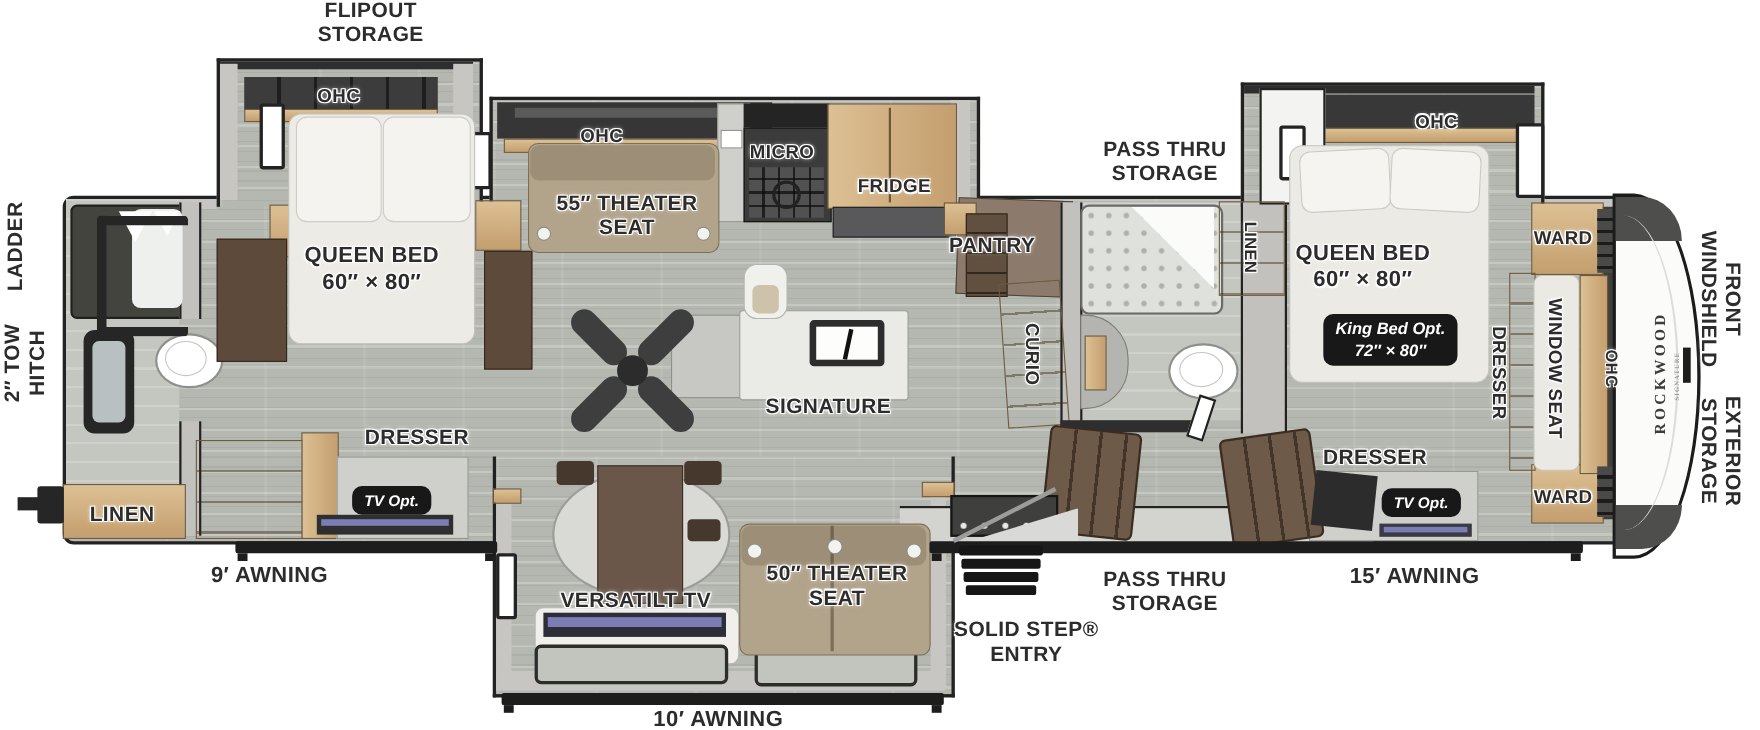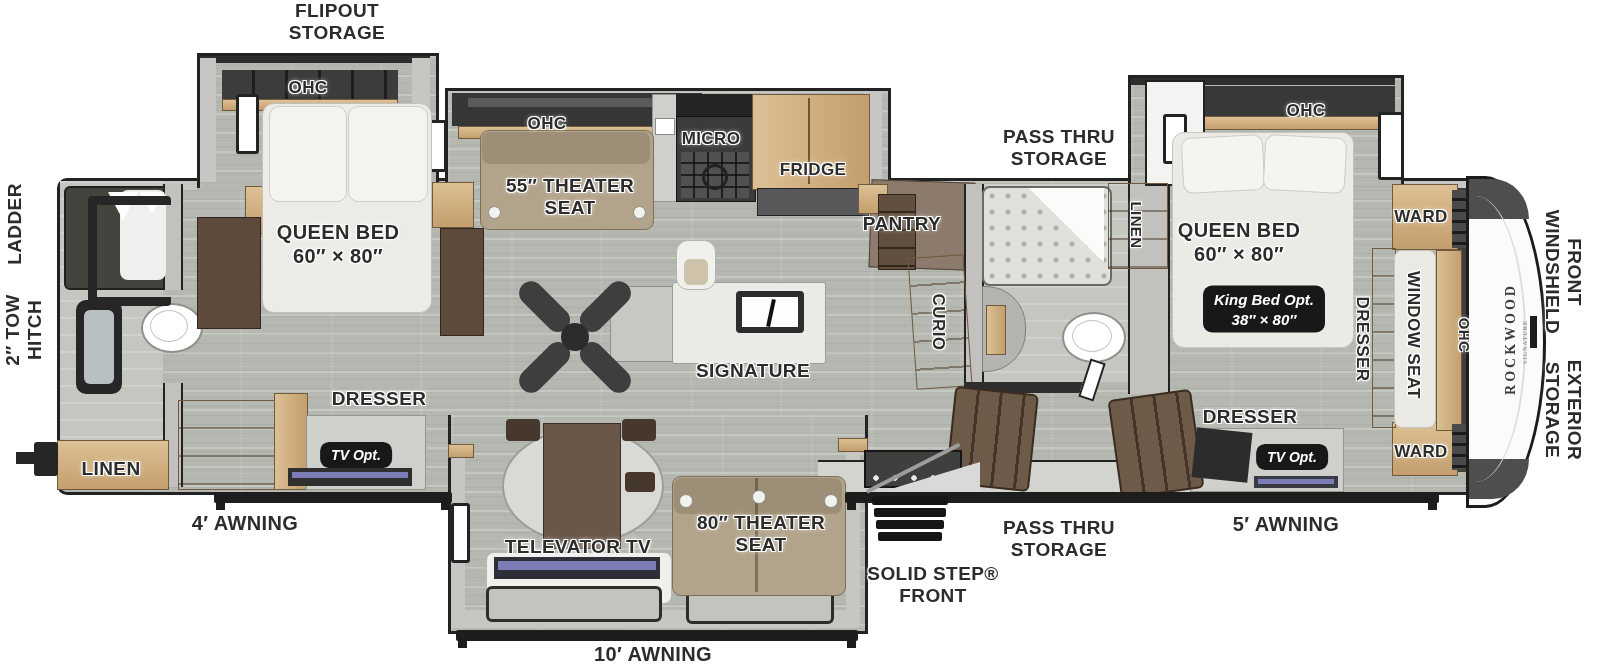--- a/index.html
+++ b/index.html
@@ -235,41 +235,41 @@
   <div class="lbl s19" style="left:902px;top:224px;">PANTRY</div>
   <div class="lbl s17 r90" style="left:938px;top:322px;">CURIO</div>
   <div class="lbl s19" style="left:753px;top:371px;">SIGNATURE</div>
   <div class="lbl s19" style="left:1059px;top:148px;">PASS THRU
 STORAGE</div>
   <div class="lbl s15 r90" style="left:1136px;top:225px;">LINEN</div>
   <div class="lbl s17" style="left:1306px;top:111px;">OHC</div>
   <div class="lbl s20" style="left:1239px;top:243px;">QUEEN BED
 60″ × 80″</div>
   <div class="badge" style="left:1264px;top:309px;">King Bed Opt.
-38″ × 80″</div>
+72″ × 80″</div>
   <div class="lbl s17" style="left:1421px;top:217px;">WARD</div>
   <div class="lbl s17 r90" style="left:1362px;top:339px;">DRESSER</div>
   <div class="lbl s17 r90" style="left:1413px;top:335px;">WINDOW SEAT</div>
   <div class="lbl s15 r90" style="left:1464px;top:335px;">OHC</div>
   <div class="lbl s17" style="left:1421px;top:452px;">WARD</div>
   <div class="lbl s19" style="left:1250px;top:417px;">DRESSER</div>
   <div class="badge" style="left:1292px;top:457px;font-size:14px;">TV Opt.</div>
-  <div class="lbl s20" style="left:1286px;top:525px;">5′ AWNING</div>
+  <div class="lbl s20" style="left:1286px;top:525px;">15′ AWNING</div>
   <div class="lbl s19" style="left:1059px;top:539px;">PASS THRU
 STORAGE</div>
   <div class="lbl s19" style="left:933px;top:585px;">SOLID STEP®
-FRONT</div>
-  <div class="lbl s19" style="left:578px;top:547px;">TELEVATOR TV</div>
-  <div class="lbl s19" style="left:761px;top:534px;">80″ THEATER
+ENTRY</div>
+  <div class="lbl s19" style="left:578px;top:547px;">VERSATILT TV</div>
+  <div class="lbl s19" style="left:761px;top:534px;">50″ THEATER
 SEAT</div>
   <div class="lbl s20" style="left:653px;top:655px;">10′ AWNING</div>
   <div class="lbl s19" style="left:111px;top:469px;">LINEN</div>
   <div class="lbl s19" style="left:379px;top:399px;">DRESSER</div>
   <div class="badge" style="left:356px;top:455px;font-size:14px;">TV Opt.</div>
-  <div class="lbl s20" style="left:245px;top:524px;">4′ AWNING</div>
+  <div class="lbl s20" style="left:245px;top:524px;">9′ AWNING</div>
   <div class="lbl s19 rm90" style="left:15px;top:224px;">LADDER</div>
   <div class="lbl s19 rm90" style="left:24px;top:330px;">2″ TOW
 HITCH</div>
   <div class="lbl s19 r90" style="left:1563px;top:272px;">FRONT
 WINDSHIELD</div>
   <div class="lbl s19 r90" style="left:1563px;top:410px;">EXTERIOR
 STORAGE</div>
 
 </div>
 

